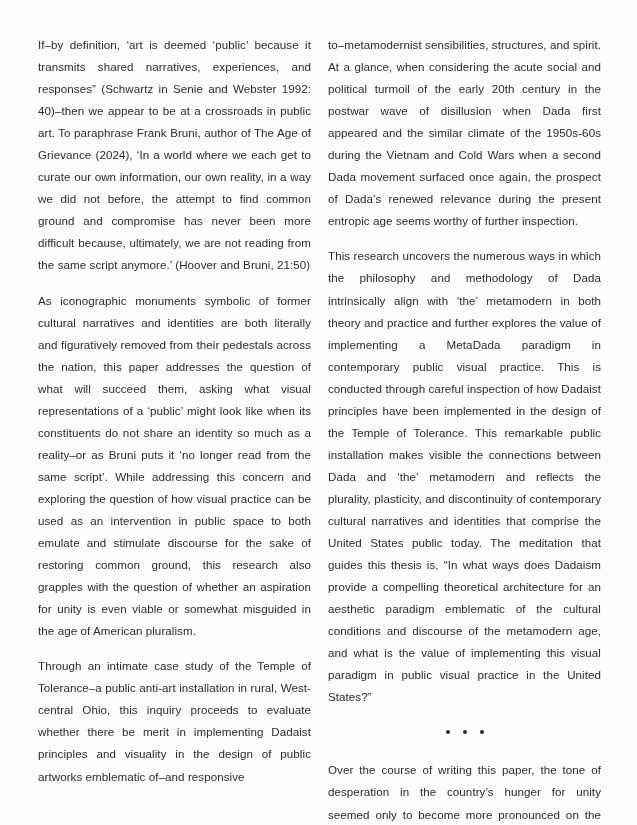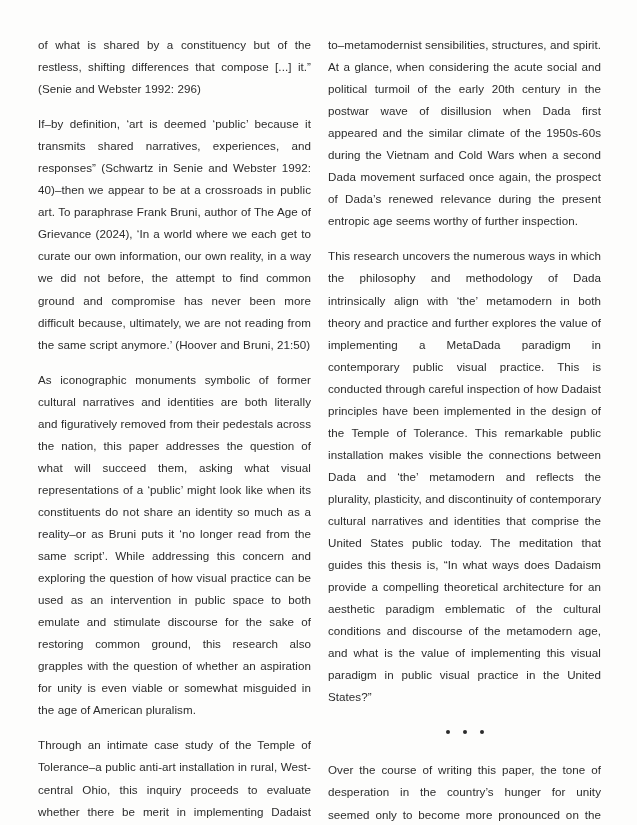--- a/index.html
+++ b/index.html
@@ -71,21 +71,20 @@
     background: #2b2b2b;
   }
 </style>
 </head>
 <body>
 
 <div class="page">
   <div class="columns">
 
     <div class="column">
-      <p class="para">of what is shared by a constituency but of the restless, shifting differences that compose [...] it.” (Senie and Webster 1992: 296)</p>
       <p class="para">If–by definition, ‘art is deemed ‘public’ because it transmits shared narratives, experiences, and responses” (Schwartz in Senie and Webster 1992: 40)–then we appear to be at a crossroads in public art. To paraphrase Frank Bruni, author of The Age of Grievance (2024), ‘In a world where we each get to curate our own information, our own reality, in a way we did not before, the attempt to find common ground and compromise has never been more difficult because, ultimately, we are not reading from the same script anymore.’ (Hoover and Bruni, 21:50)</p>
       <p class="para">As iconographic monuments symbolic of former cultural narratives and identities are both literally and figuratively removed from their pedestals across the nation, this paper addresses the question of what will succeed them, asking what visual representations of a ‘public’ might look like when its constituents do not share an identity so much as a reality–or as Bruni puts it ‘no longer read from the same script’. While addressing this concern and exploring the question of how visual practice can be used as an intervention in public space to both emulate and stimulate discourse for the sake of restoring common ground, this research also grapples with the question of whether an aspiration for unity is even viable or somewhat misguided in the age of American pluralism.</p>
       <p class="para">Through an intimate case study of the Temple of Tolerance–a public anti-art installation in rural, West-central Ohio, this inquiry proceeds to evaluate whether there be merit in implementing Dadaist principles and visuality in the design of public artworks emblematic of–and responsive</p>
     </div>
 
     <div class="column">
       <p class="para">to–metamodernist sensibilities, structures, and spirit. At a glance, when considering the acute social and political turmoil of the early 20th century in the postwar wave of disillusion when Dada first appeared and the similar climate of the 1950s-60s during the Vietnam and Cold Wars when a second Dada movement surfaced once again, the prospect of Dada’s renewed relevance during the present entropic age seems worthy of further inspection.</p>
       <p class="para">This research uncovers the numerous ways in which the philosophy and methodology of Dada intrinsically align with ‘the’ metamodern in both theory and practice and further explores the value of implementing a MetaDada paradigm in contemporary public visual practice. This is conducted through careful inspection of how Dadaist principles have been implemented in the design of the Temple of Tolerance. This remarkable public installation makes visible the connections between Dada and ‘the’ metamodern and reflects the plurality, plasticity, and discontinuity of contemporary cultural narratives and identities that comprise the United States public today. The meditation that guides this thesis is, “In what ways does Dadaism provide a compelling theoretical architecture for an aesthetic paradigm emblematic of the cultural conditions and discourse of the metamodern age, and what is the value of implementing this visual paradigm in public visual practice in the United States?”</p>
 
       <div class="dot-separator">

